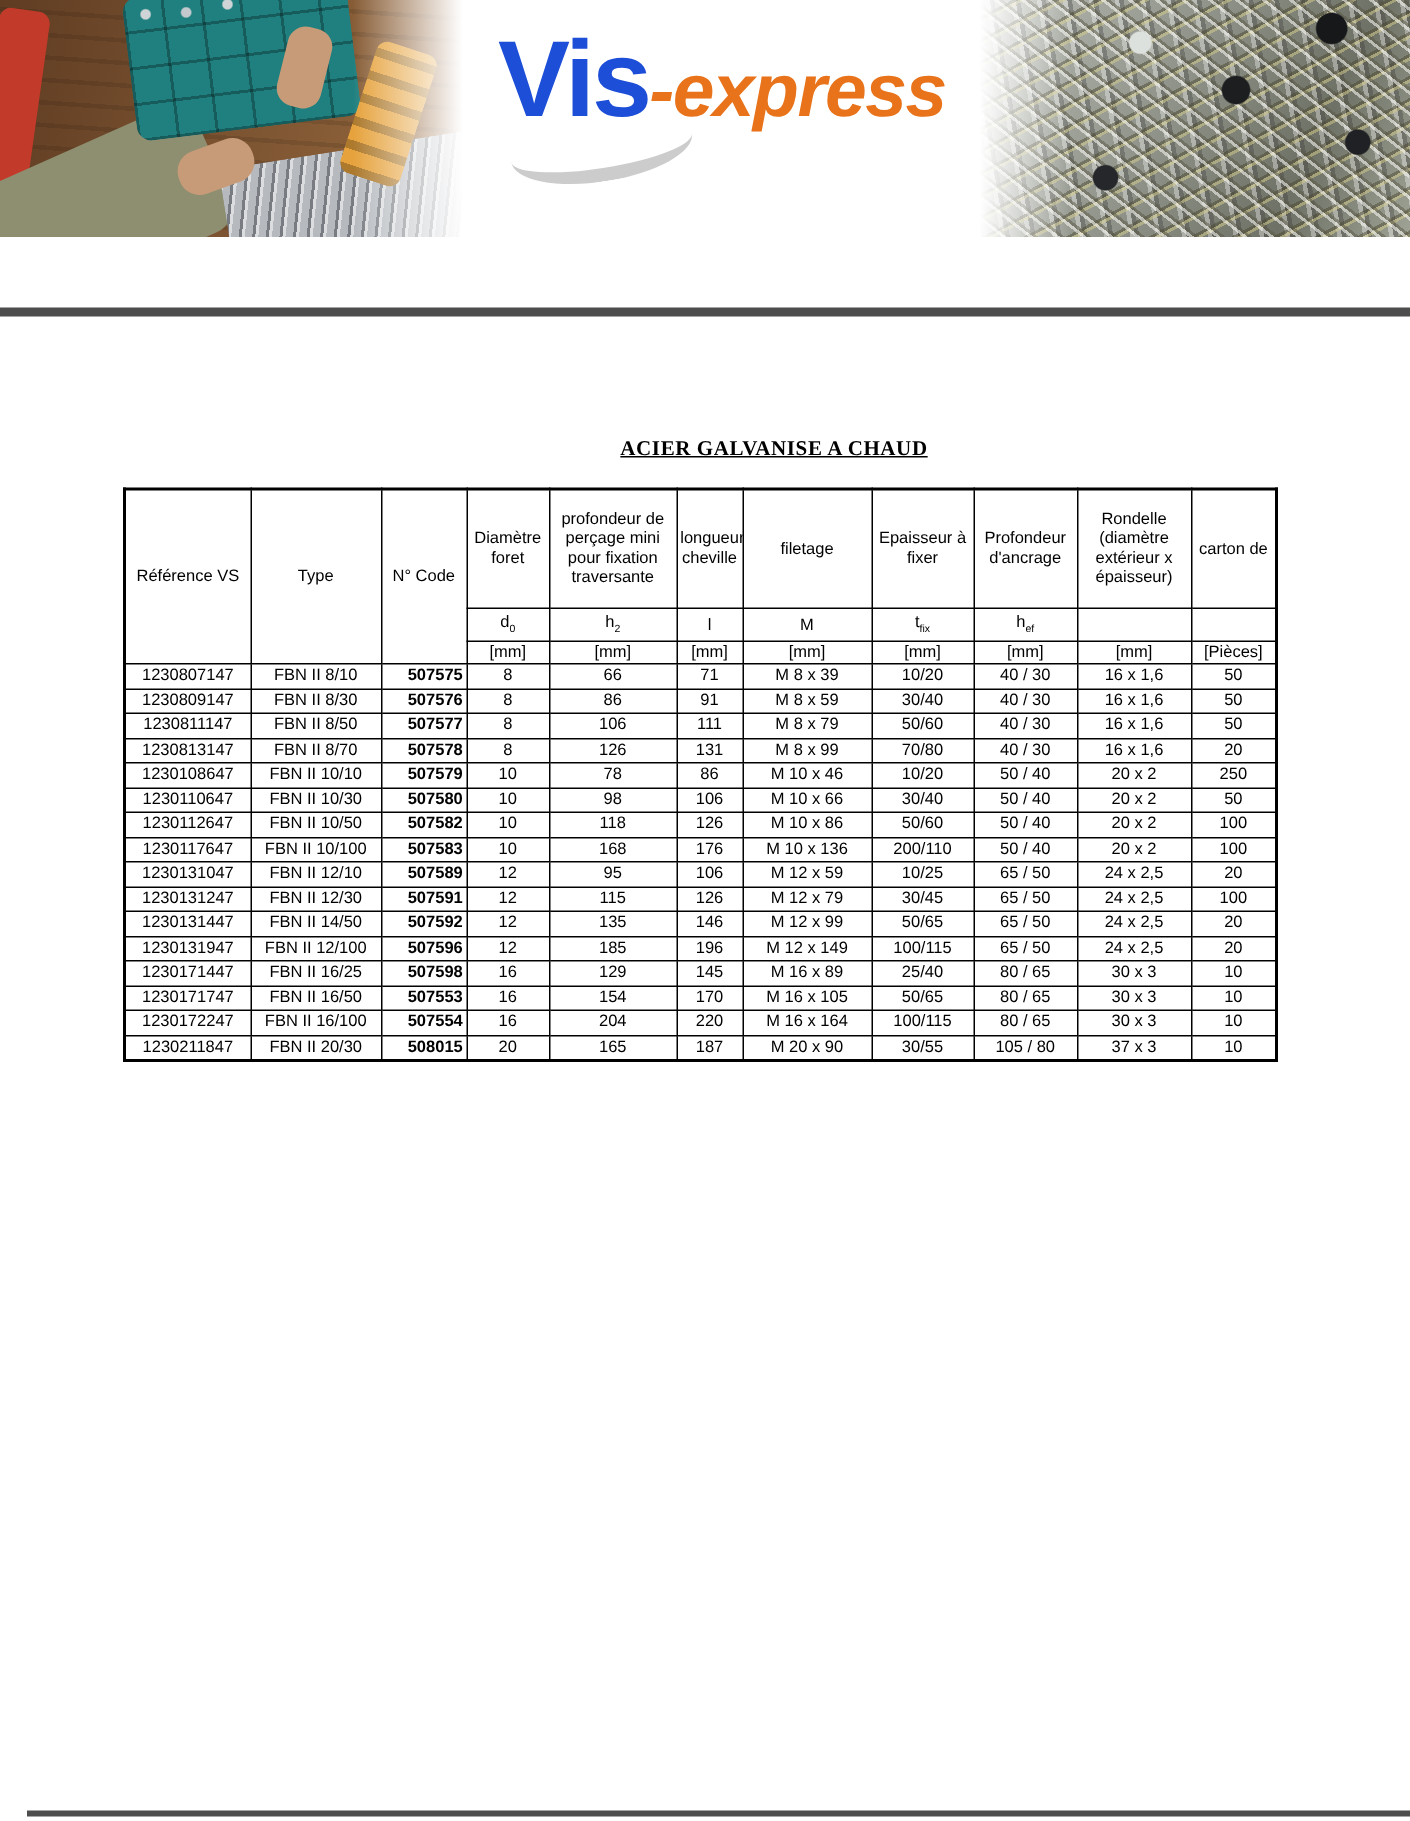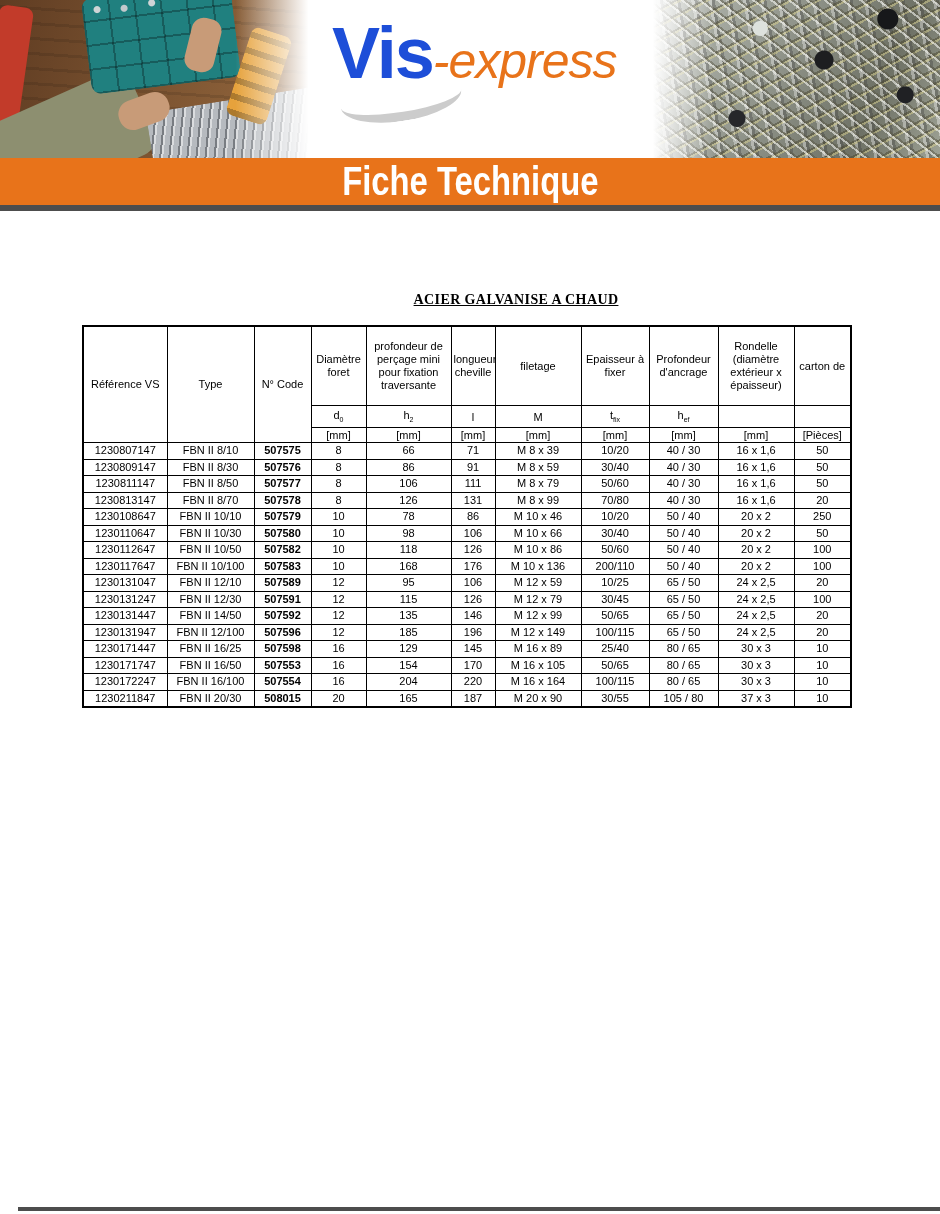--- a/index.html
+++ b/index.html
@@ -44,21 +44,21 @@
   .s-sleeve{left:-20px;top:96px;width:170px;height:90px;background:#8d8f70;border-radius:18px;transform:rotate(-24deg);}
   .s-hand{left:118px;top:96px;width:52px;height:30px;background:#c89b78;border-radius:14px;transform:rotate(-20deg);}
   .s-hand2{left:188px;top:18px;width:30px;height:54px;background:#c89b78;border-radius:12px;transform:rotate(14deg);}
   .s-orangetool{left:238px;top:30px;width:42px;height:92px;background:#e6a23c;border-radius:8px;transform:rotate(18deg);
     background-image:repeating-linear-gradient(0deg, rgba(0,0,0,.25) 0 6px, rgba(0,0,0,0) 6px 16px);}
 
   
   .logo-area{position:absolute;left:318px;top:0;width:332px;height:158px;background:#fff;}
   .logo{position:absolute;left:14px;top:12px;white-space:nowrap;}
   .logo .p1{font-family:"Liberation Sans",sans-serif;font-weight:bold;font-size:72px;color:#1d4ed8;letter-spacing:-2px;}
-  .logo .p2{font-family:"Liberation Sans",sans-serif;font-style:italic;font-weight:normal;font-size:50px;color:#e8731a;letter-spacing:-1px;}
+  .logo .p2{font-family:"Liberation Sans",sans-serif;font-style:italic;font-weight:bold;font-size:50px;color:#e8731a;letter-spacing:-1px;}
   .swoosh{position:absolute;left:22px;top:76px;width:122px;height:36px;
     border-bottom:9px solid #cccccc;border-radius:50%;transform:rotate(-9deg);}
 
   
   .banner{position:absolute;left:0;top:158px;width:940px;height:47px;background:#e8731a;
           display:flex;align-items:center;justify-content:center;}
   .banner-text{color:#fff;font-weight:bold;font-size:40px;letter-spacing:0px;
                transform:scale(.82,1.02);transform-origin:center;}
   .banner-bar{position:absolute;left:0;top:205px;width:940px;height:6px;background:#4d4d4d;}
 
@@ -72,21 +72,21 @@
   table{border-collapse:collapse;table-layout:fixed;width:768px;font-size:11px;
         font-family:"Liberation Sans",sans-serif;border:2px solid #000;}
   th,td{border:1px solid #000;text-align:center;vertical-align:middle;
         padding:0 2px;font-weight:normal;overflow:hidden;}
   tr.r-main th{height:78px;line-height:1.18;text-align:center;}
   tr.r-sym th{height:21px;}
   tr.r-sym sub{font-size:7px;}
   tr.r-unit th{height:14px;}
   tbody tr{height:16.5px;padding-left:26px;}
   tbody td{line-height:1.0;}
-  tbody td.code{font-weight:bold;}
+  tbody td.code{font-weight:bold;text-align:right;}
 
   
   .bottom-bar{position:absolute;left:18px;right:0;bottom:3px;height:4px;background:#4d4d4d;}
 </style>
 </head>
 <body>
 
 <div class="page">
 
   <div class="header">
@@ -99,23 +99,20 @@
       <div class="shape s-hand2"></div>
       <div class="shape s-orangetool"></div>
     </div>
     <div class="logo-area">
       <div class="swoosh"></div>
       <div class="logo"><span class="p1">Vis</span><span class="p2">-express</span></div>
     </div>
     <div class="photo photo-right"></div>
   </div>
 
-  <div class="banner">
-    <span class="banner-text">Fiche Technique</span>
-  </div>
   <div class="banner-bar"></div>
 
   <div class="doc-title">ACIER GALVANISE A CHAUD</div>
 
   <div class="tbl-wrap">
     <table>
       <colgroup>
         <col style="width:84px">
           <col style="width:87px">
           <col style="width:57px">

